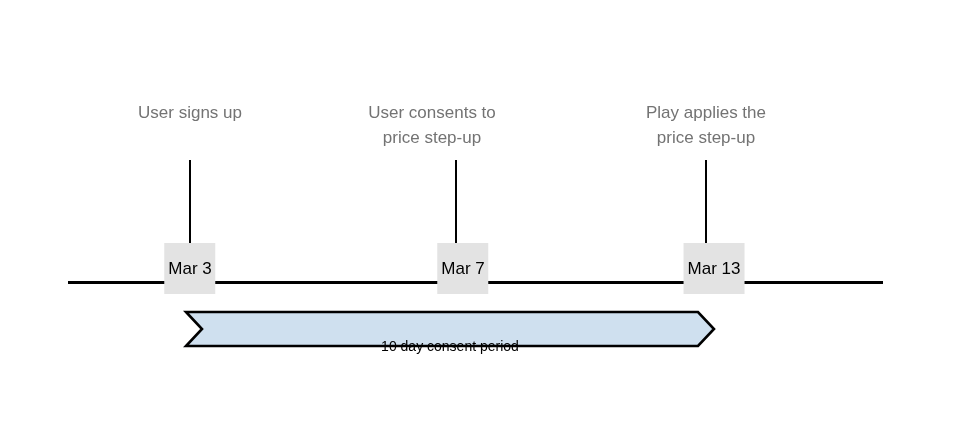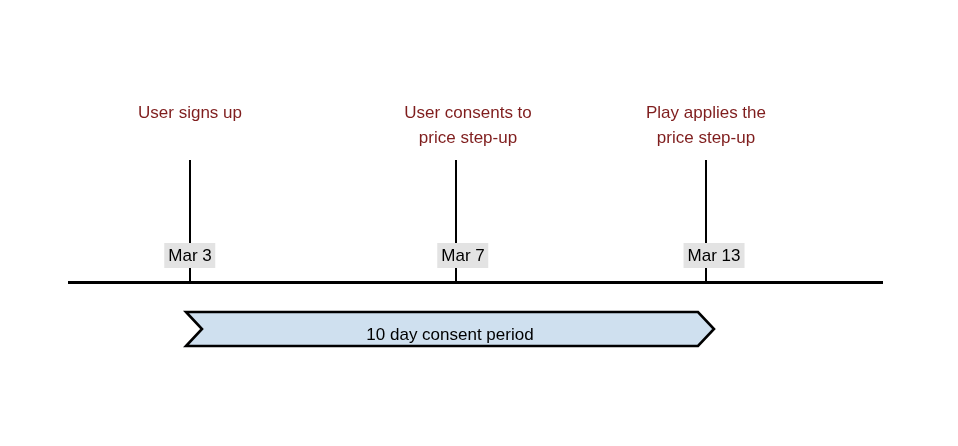--- a/index.html
+++ b/index.html
@@ -30,86 +30,86 @@
   .event {
     position: absolute;
     top: 100px;
     width: 260px;
     margin-left: -130px;   
     text-align: center;
   }
   .event-label {
     font-size: 17px;
     line-height: 25px;
-    color: #7f1d1d;
+    color: #737373;
     white-space: pre-line;
   }
   .tick-line {
     position: absolute;
     top: 160px;
     width: 2px;
     height: 122px;
     background: #000000;
     margin-left: -1px;
   }
   .date-chip {
     position: absolute;
     top: 243px;
     transform: translateX(-50%);
     background: #e3e3e3;
     color: #000000;
     font-size: 17px;
     line-height: 25px;
-    padding: 0 4px;
+    padding: 13px 4px;
     white-space: nowrap;
   }
 
   
   .period-banner {
     position: absolute;
     left: 186px;
     top: 312px;
     width: 528px;
     height: 34px;
   }
   .period-banner svg {
     display: block;
     width: 100%;
     height: 100%;
     overflow: visible;
   }
   .period-text {
     position: absolute;
     left: 0;
-    top: 6px;
+    top: 17px;
     width: 100%;
     height: 100%;
     display: flex;
     align-items: center;
     justify-content: center;
-    font-size: 17px;
+    font-size: 14px;
     color: #000000;
     white-space: nowrap;
     pointer-events: none;
   }
 </style>
 </head>
 <body>
 
 <div id="canvas">
 
   <div class="axis-line"></div>
 
   <div class="event" style="left:190px;">
     <div class="event-label">User signs up</div>
   </div>
   <div class="tick-line" style="left:190px;"></div>
   <div class="date-chip" style="left:190px;">Mar 3</div>
 
-  <div class="event" style="left:468px;">
+  <div class="event" style="left:432px;">
     <div class="event-label">User consents to
 price step-up</div>
   </div>
   <div class="tick-line" style="left:456px;"></div>
   <div class="date-chip" style="left:463px;">Mar 7</div>
 
   <div class="event" style="left:706px;">
     <div class="event-label">Play applies the
 price step-up</div>
   </div>

